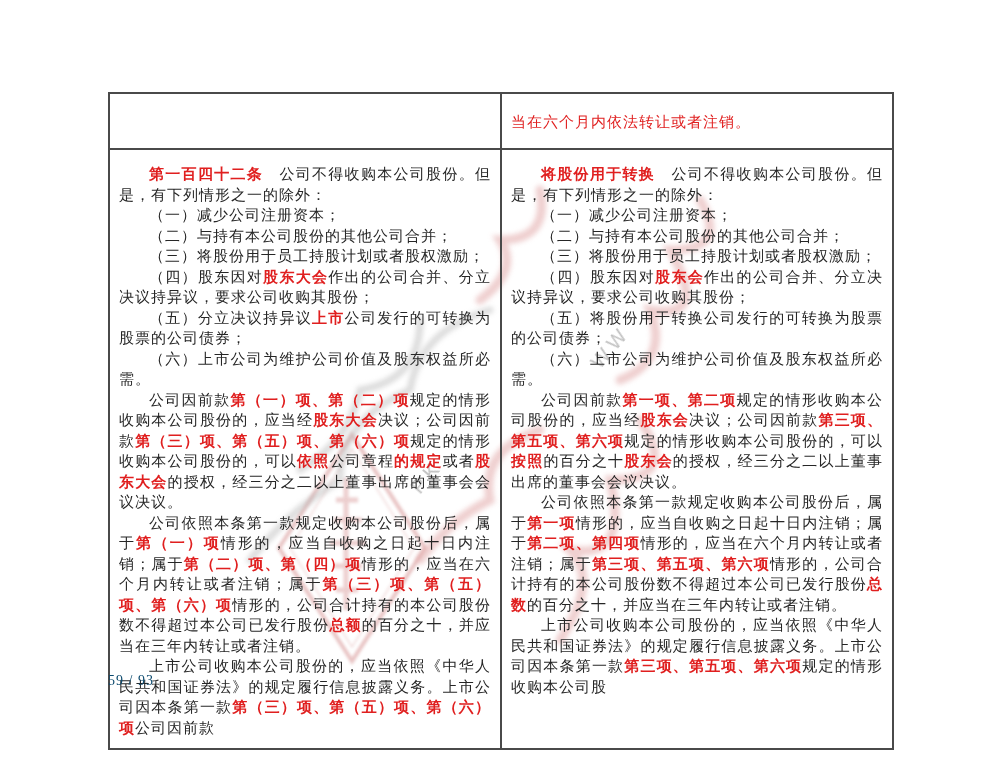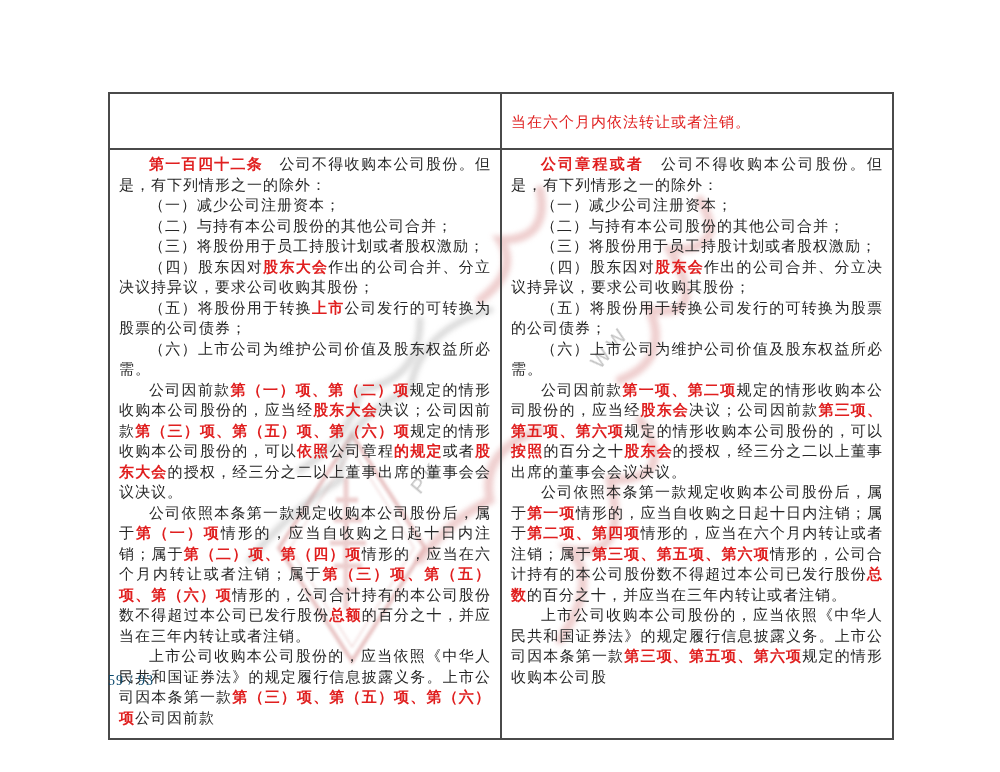--- a/index.html
+++ b/index.html
@@ -13,21 +13,21 @@
     border-collapse:collapse;table-layout:fixed;
   }
   .doc-table td{
     border:2px solid #4a4a4a;
     vertical-align:top;
     font-size:15px;
     line-height:20.5px;
     letter-spacing:1px;
     text-align:justify;
     text-justify:inter-ideograph;
-    padding:4px 9px 10px 9px;
+    padding:14px 9px 10px 9px;
   }
   .doc-table tr.header-row td{
     height:32px;
     padding:12px 9px 10px 9px;
     vertical-align:middle;
   }
   .doc-table tr.body-row td{height:492px;}
   .para{margin:0;text-indent:2em;}
   .red{color:var(--red,#e01f1f);font-weight:bold;}
   .header-red{color:var(--red,#e01f1f);}
@@ -86,28 +86,28 @@
     <td><span></span></td>
     <td><span class="header-red">当在六个月内依法转让或者注销。</span></td>
   </tr>
   <tr class="body-row">
     <td id="col-left">
           <p class="para"><span class="red">第一百四十二条</span><span>　公司不得收购本公司股份。但是，有下列情形之一的除外：</span></p>
           <p class="para"><span>（一）减少公司注册资本；</span></p>
           <p class="para"><span>（二）与持有本公司股份的其他公司合并；</span></p>
           <p class="para"><span>（三）将股份用于员工持股计划或者股权激励；</span></p>
           <p class="para"><span>（四）股东因对</span><span class="red">股东大会</span><span>作出的公司合并、分立决议持异议，要求公司收购其股份；</span></p>
-          <p class="para"><span>（五）将股份用于转换</span><span class="red">上市</span><span>公司发行的可转换为股票的公司债券；</span></p>
+          <p class="para"><span>（五）分立决议持异议</span><span class="red">上市</span><span>公司发行的可转换为股票的公司债券；</span></p>
           <p class="para"><span>（六）上市公司为维护公司价值及股东权益所必需。</span></p>
           <p class="para"><span>公司因前款</span><span class="red">第（一）项、第（二）项</span><span>规定的情形收购本公司股份的，应当经</span><span class="red">股东大会</span><span>决议；公司因前款</span><span class="red">第（三）项、第（五）项、第（六）项</span><span>规定的情形收购本公司股份的，可以</span><span class="red">依照</span><span>公司章程</span><span class="red">的规定</span><span>或者</span><span class="red">股东大会</span><span>的授权，经三分之二以上董事出席的董事会会议决议。</span></p>
           <p class="para"><span>公司依照本条第一款规定收购本公司股份后，属于</span><span class="red">第（一）项</span><span>情形的，应当自收购之日起十日内注销；属于</span><span class="red">第（二）项、第（四）项</span><span>情形的，应当在六个月内转让或者注销；属于</span><span class="red">第（三）项、第（五）项、第（六）项</span><span>情形的，公司合计持有的本公司股份数不得超过本公司已发行股份</span><span class="red">总额</span><span>的百分之十，并应当在三年内转让或者注销。</span></p>
           <p class="para"><span>上市公司收购本公司股份的，应当依照《中华人民共和国证券法》的规定履行信息披露义务。上市公司因本条第一款</span><span class="red">第（三）项、第（五）项、第（六）项</span><span>公司因前款</span></p>
         </td>
     <td id="col-right">
-          <p class="para"><span class="red">公司章程或者</span><span>　公司不得收购本公司股份。但是，有下列情形之一的除外：</span></p>
+          <p class="para"><span class="red">将股份用于转换</span><span>　公司不得收购本公司股份。但是，有下列情形之一的除外：</span></p>
           <p class="para"><span>（一）减少公司注册资本；</span></p>
           <p class="para"><span>（二）与持有本公司股份的其他公司合并；</span></p>
           <p class="para"><span>（三）将股份用于员工持股计划或者股权激励；</span></p>
           <p class="para"><span>（四）股东因对</span><span class="red">股东会</span><span>作出的公司合并、分立决议持异议，要求公司收购其股份；</span></p>
           <p class="para"><span>（五）将股份用于转换公司发行的可转换为股票的公司债券；</span></p>
           <p class="para"><span>（六）上市公司为维护公司价值及股东权益所必需。</span></p>
           <p class="para"><span>公司因前款</span><span class="red">第一项、第二项</span><span>规定的情形收购本公司股份的，应当经</span><span class="red">股东会</span><span>决议；公司因前款</span><span class="red">第三项、第五项、第六项</span><span>规定的情形收购本公司股份的，可以</span><span class="red">按照</span><span>的百分之十</span><span class="red">股东会</span><span>的授权，经三分之二以上董事出席的董事会会议决议。</span></p>
           <p class="para"><span>公司依照本条第一款规定收购本公司股份后，属于</span><span class="red">第一项</span><span>情形的，应当自收购之日起十日内注销；属于</span><span class="red">第二项、第四项</span><span>情形的，应当在六个月内转让或者注销；属于</span><span class="red">第三项、第五项、第六项</span><span>情形的，公司合计持有的本公司股份数不得超过本公司已发行股份</span><span class="red">总数</span><span>的百分之十，并应当在三年内转让或者注销。</span></p>
           <p class="para"><span>上市公司收购本公司股份的，应当依照《中华人民共和国证券法》的规定履行信息披露义务。上市公司因本条第一款</span><span class="red">第三项、第五项、第六项</span><span>规定的情形收购本公司股</span></p>
         </td>

